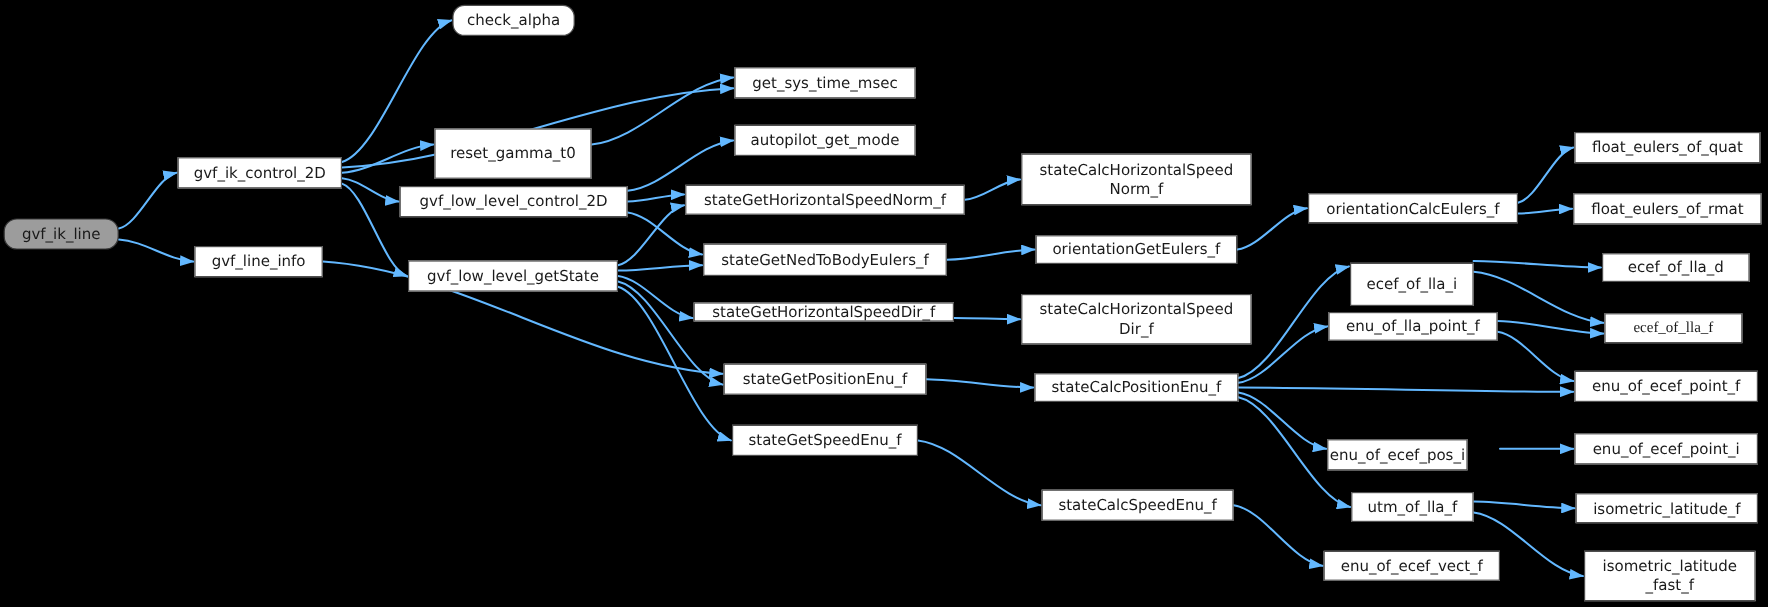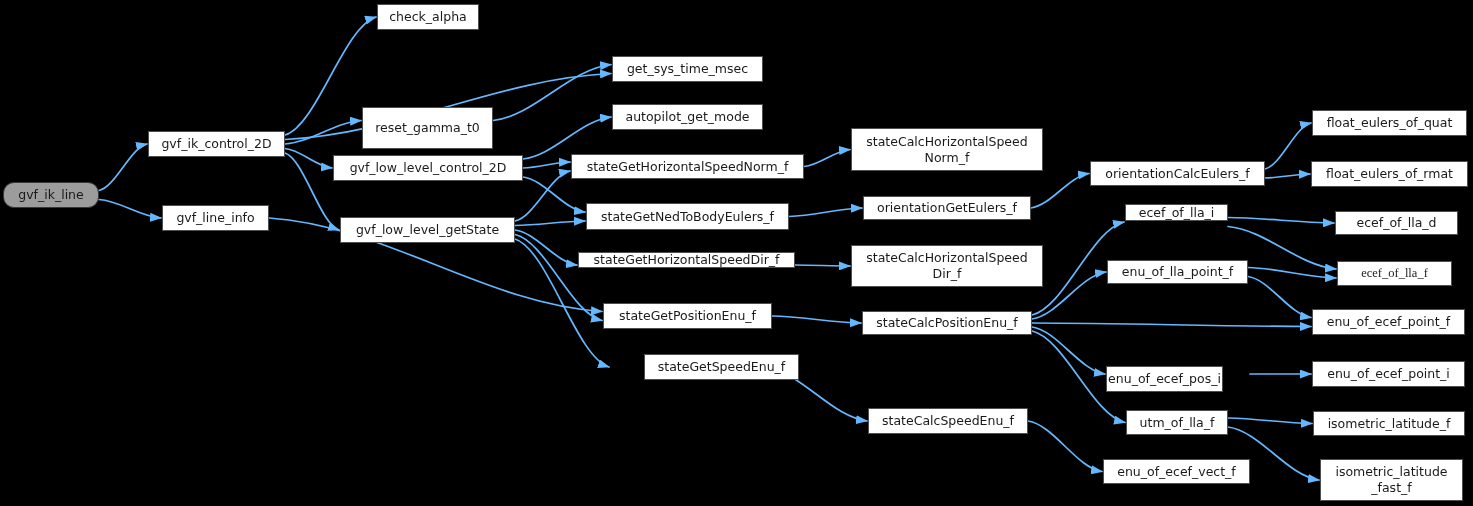--- a/index.html
+++ b/index.html
@@ -106,40 +106,40 @@
         <path class="edge" d="M1248,276.5 C1270.05,279.78 1288.95,314.22 1311,317.5" marker-end="url(#arrowhead)"></path>
         <path class="edge" d="M1250,374 C1271.35,374 1289.65,374 1311,374" marker-end="url(#arrowhead)"></path>
         <path class="edge" d="M1228,418 C1257.4,418.44 1282.6,423.06 1312,423.5" marker-end="url(#arrowhead)"></path>
         <path class="edge" d="M1228,427 C1259.85,431.24 1287.15,475.76 1319,480" marker-end="url(#arrowhead)"></path>
       </g>
   </svg>
   <div class="nodes">
       <div class="node highlighted" style="left: 3px; top: 182px; width: 96px; height: 26px;"><span>gvf_ik_line</span></div>
       <div class="node" style="left: 148px; top: 131px; width: 137px; height: 26px;"><span>gvf_ik_control_2D</span></div>
       <div class="node" style="left: 162px; top: 205px; width: 107px; height: 26px;"><span>gvf_line_info</span></div>
-      <div class="node" style="left: 377px; top: 4px; width: 102px; height: 26px;"><span>check_alpha</span></div>
+      <div class="node" style="left: 377px; top: 4px; width: 102px; height: 26px; border-radius: 10px;"><span>check_alpha</span></div>
       <div class="node" style="left: 362px; top: 107px; width: 131px; height: 42px;"><span>reset_gamma_t0</span></div>
       <div class="node" style="left: 333px; top: 155px; width: 190px; height: 26px;"><span>gvf_low_level_control_2D</span></div>
       <div class="node" style="left: 340px; top: 217px; width: 175px; height: 26px;"><span>gvf_low_level_getState</span></div>
       <div class="node" style="left: 612px; top: 56px; width: 151px; height: 26px;"><span>get_sys_time_msec</span></div>
       <div class="node" style="left: 612px; top: 104px; width: 151px; height: 26px;"><span>autopilot_get_mode</span></div>
       <div class="node" style="left: 571px; top: 154px; width: 233px; height: 25px;"><span>stateGetHorizontalSpeedNorm_f</span></div>
       <div class="node" style="left: 586px; top: 203px; width: 203px; height: 27px;"><span>stateGetNedToBodyEulers_f</span></div>
       <div class="node" style="left: 578px; top: 252px; width: 217px; height: 16px;"><span>stateGetHorizontalSpeedDir_f</span></div>
       <div class="node" style="left: 603px; top: 303px; width: 169px; height: 26px;"><span>stateGetPositionEnu_f</span></div>
-      <div class="node" style="left: 644px; top: 354px; width: 155px; height: 26px;"><span>stateGetSpeedEnu_f</span></div>
+      <div class="node" style="left: 610px; top: 354px; width: 155px; height: 26px;"><span>stateGetSpeedEnu_f</span></div>
       <div class="node" style="left: 851px; top: 128px; width: 192px; height: 43px;"><span>stateCalcHorizontalSpeed
 Norm_f</span></div>
       <div class="node" style="left: 863px; top: 196px; width: 168px; height: 24px;"><span>orientationGetEulers_f</span></div>
       <div class="node" style="left: 851px; top: 245px; width: 192px; height: 42px;"><span>stateCalcHorizontalSpeed
 Dir_f</span></div>
       <div class="node" style="left: 862px; top: 311px; width: 170px; height: 24px;"><span>stateCalcPositionEnu_f</span></div>
       <div class="node" style="left: 868px; top: 408px; width: 160px; height: 26px;"><span>stateCalcSpeedEnu_f</span></div>
       <div class="node" style="left: 1090px; top: 161px; width: 175px; height: 25px;"><span>orientationCalcEulers_f</span></div>
-      <div class="node" style="left: 1125px; top: 204px; width: 103px; height: 17px; align-items: center;"><span>ecef_of_lla_i</span></div>
+      <div class="node" style="left: 1125px; top: 219px; width: 103px; height: 36px; align-items: center;"><span>ecef_of_lla_i</span></div>
       <div class="node" style="left: 1107px; top: 260px; width: 141px; height: 24px;"><span>enu_of_lla_point_f</span></div>
       <div class="node" style="left: 1106px; top: 366px; width: 117px; height: 26px;"><span>enu_of_ecef_pos_i</span></div>
       <div class="node" style="left: 1126px; top: 410px; width: 102px; height: 25px;"><span>utm_of_lla_f</span></div>
       <div class="node" style="left: 1103px; top: 459px; width: 147px; height: 25px;"><span>enu_of_ecef_vect_f</span></div>
       <div class="node" style="left: 1312px; top: 110px; width: 155px; height: 26px;"><span>float_eulers_of_quat</span></div>
       <div class="node" style="left: 1311px; top: 161px; width: 157px; height: 26px;"><span>float_eulers_of_rmat</span></div>
       <div class="node" style="left: 1335px; top: 211px; width: 123px; height: 24px;"><span>ecef_of_lla_d</span></div>
       <div class="node" style="left: 1337px; top: 261px; width: 115px; height: 25px; font-family: Liberation Serif, serif;"><span>ecef_of_lla_f</span></div>
       <div class="node" style="left: 1312px; top: 309px; width: 153px; height: 26px;"><span>enu_of_ecef_point_f</span></div>
       <div class="node" style="left: 1312px; top: 361px; width: 153px; height: 26px;"><span>enu_of_ecef_point_i</span></div>

